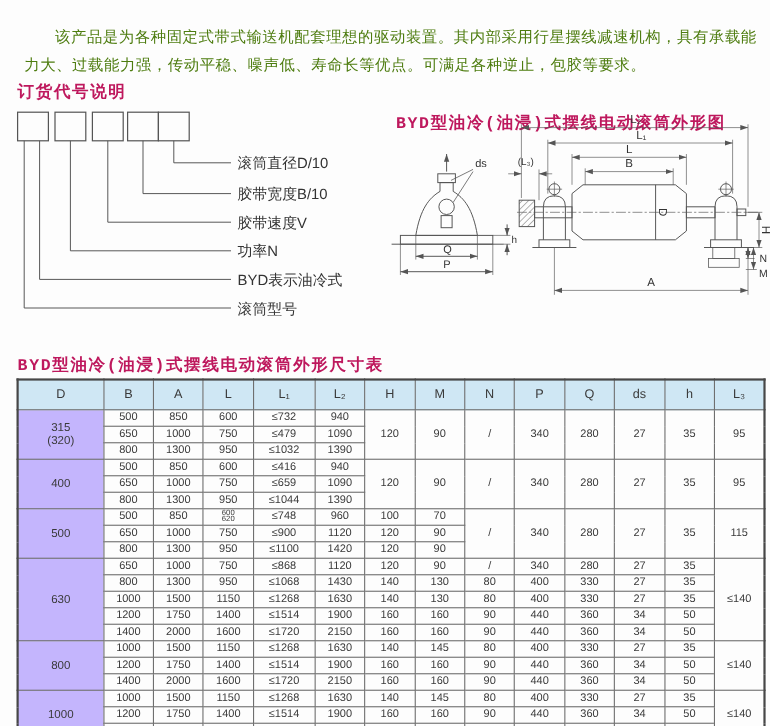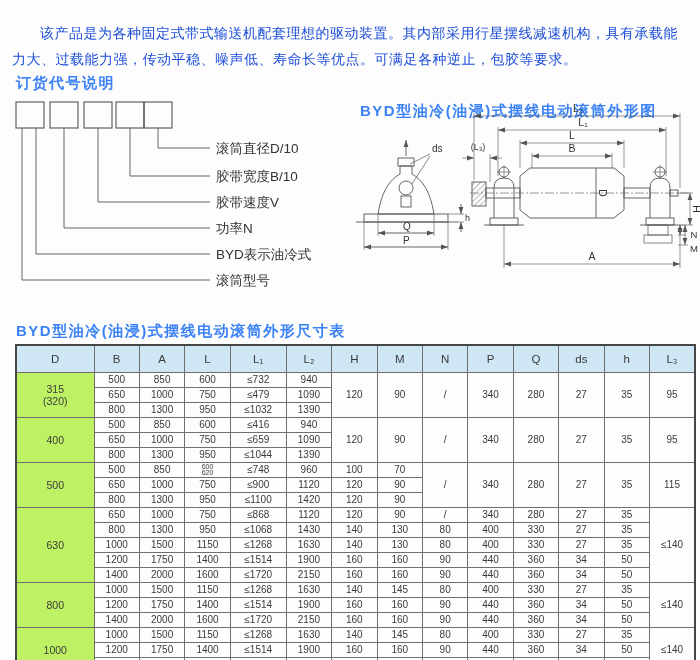--- a/index.html
+++ b/index.html
@@ -1,45 +1,45 @@
 <!DOCTYPE html>
 <html><head>
 <meta charset="utf-8">
 <style>
   html,body{margin:0;padding:0;background:#fff;}
   .page{
     position:relative;width:700px;height:660px;background:#fdfdfd;
     font-family:"Liberation Sans","DejaVu Sans",sans-serif;color:#2e2e2e;overflow:hidden;
   }
   .intro{
-    position:absolute;top:6px;left:12px;width:676px;
-    font-size:14px;line-height:26px;text-indent:2em;letter-spacing:.5px;color:#1d4ed8;
+    position:absolute;top:6px;left:22px;width:676px;
+    font-size:14px;line-height:26px;text-indent:2em;letter-spacing:.5px;color:#4d7c0f;
   }
   .sec-title{
-    position:absolute;font-size:15px;font-weight:bold;color:#3b82f6;letter-spacing:1.5px;white-space:nowrap;
+    position:absolute;font-size:15px;font-weight:bold;color:#be185d;letter-spacing:1.5px;white-space:nowrap;font-family:Liberation Mono, monospace;
   }
   #t-code{top:62px;left:16px;}
   #t-draw{top:62px;left:360px;margin-top:40px;}
   #t-table{top:310px;left:16px;text-align:center;}
   svg text{fill:#333;}
   .svg-abs{position:absolute;}
   
   .dimtbl{
     position:absolute;left:15px;top:344px;width:681px;
     border-collapse:collapse;table-layout:fixed;
     font-size:10px;color:#3a3a3a;
   }
   .dimtbl th,.dimtbl td{
     border:1px solid #6f6f6f;text-align:center;vertical-align:middle;
     padding:0;white-space:pre-line;
   }
   .dimtbl{border:2px solid #474747;}
   .dimtbl th{height:26px;font-weight:normal;font-size:11.5px;background:#cfe7f4;}
   .dimtbl td{height:14px;line-height:12px;}
-  .dimtbl td.hl{background:#bef264;font-size:10.5px;line-height:12px;}
+  .dimtbl td.hl{background:#c4b5fd;font-size:10.5px;line-height:12px;}
   .dimtbl td.sm{font-size:7px;line-height:6px;}
 </style>
 </head>
 <body>
 
 <div class="page">
 
   <p class="intro">该产品是为各种固定式带式输送机配套理想的驱动装置。其内部采用行星摆线减速机构，具有承载能力大、过载能力强，传动平稳、噪声低、寿命长等优点。可满足各种逆止，包胶等要求。</p>
 
   <h2 class="sec-title" id="t-code">订货代号说明</h2>

